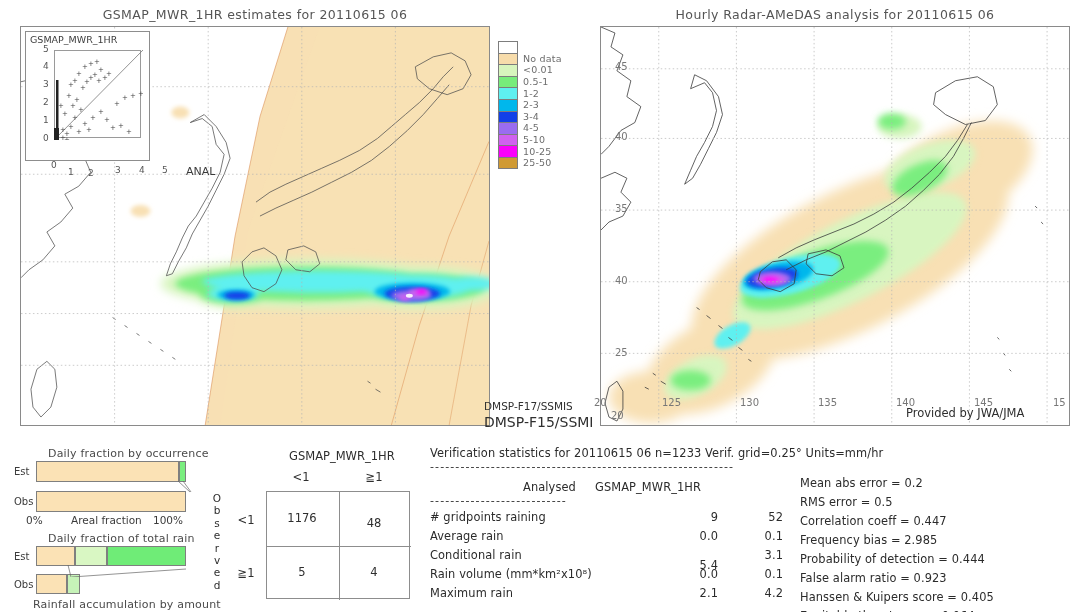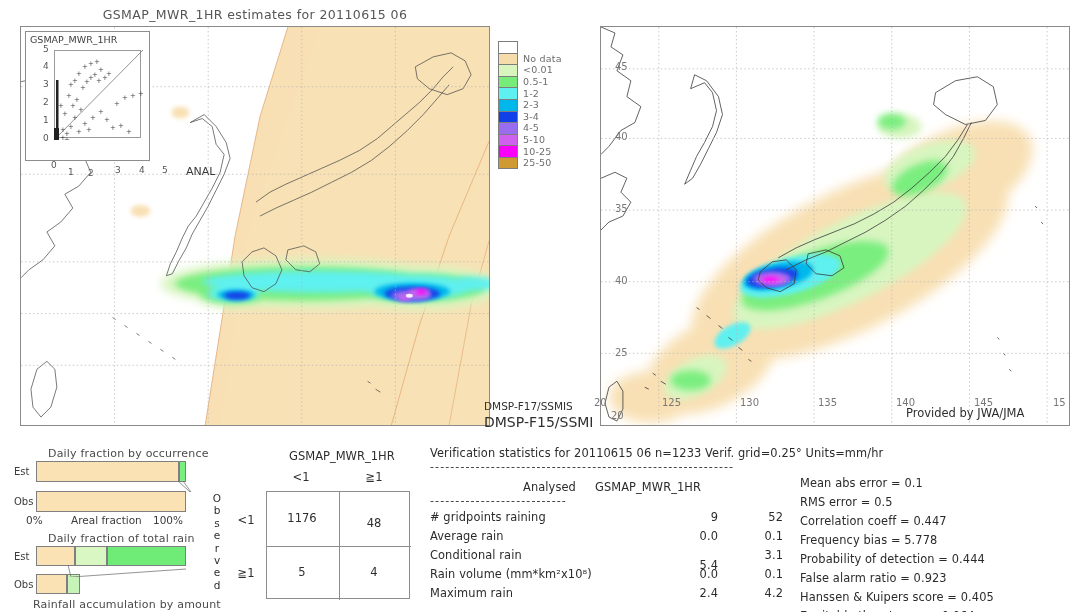--- a/index.html
+++ b/index.html
@@ -58,20 +58,21 @@
   #stats .dash { position: absolute; white-space: nowrap; color:#2b2b2b; letter-spacing: 1.1px; font-size: 11px;}
   .sv { position: absolute; text-align: right; font-size: 11.4px; color:#2b2b2b;}
   .rs { position: absolute; white-space: nowrap; font-size: 11.4px; color:#2b2b2b;}
 </style>
 </head>
 <body>
 
 <div id="root">
 
   <div class="ttl" style="left:20px; top:7px; width:470px;">GSMAP_MWR_1HR estimates for 20110615 06</div>
+  <div class="ttl" style="left:600px; top:7px; width:470px;">Hourly Radar-AMeDAS analysis for 20110615 06</div>
 
   <div class="panel" style="left:20px; top:26px; width:470px; height:400px;">
 
     <svg class="coast" viewBox="0 0 470 400" preserveAspectRatio="none">
       <defs>
         <filter id="bl1" x="-30%" y="-30%" width="160%" height="160%">
           <feGaussianBlur stdDeviation="5"></feGaussianBlur>
         </filter>
         <filter id="bl2" x="-30%" y="-30%" width="160%" height="160%">
           <feGaussianBlur stdDeviation="3.4"></feGaussianBlur>
@@ -498,26 +499,26 @@
 
     <div class="line" style="left:0; top:104px;">Conditional rain</div>
     <div class="sv" style="left:240px; top:114px; width:48px;">5.4</div>
     <div class="sv" style="left:305px; top:104px; width:48px;">3.1</div>
 
     <div class="line" style="left:0; top:123px;">Rain volume (mm*km²x10⁸)</div>
     <div class="sv" style="left:240px; top:123px; width:48px;">0.0</div>
     <div class="sv" style="left:305px; top:123px; width:48px;">0.1</div>
 
     <div class="line" style="left:0; top:142px;">Maximum rain</div>
-    <div class="sv" style="left:240px; top:142px; width:48px;">2.4</div>
+    <div class="sv" style="left:240px; top:142px; width:48px;">2.1</div>
     <div class="sv" style="left:305px; top:142px; width:48px;">4.2</div>
 
-    <div class="rs" style="left:370px; top:32px;">Mean abs error = 0.1</div>
+    <div class="rs" style="left:370px; top:32px;">Mean abs error = 0.2</div>
     <div class="rs" style="left:370px; top:51px;">RMS error = 0.5</div>
     <div class="rs" style="left:370px; top:70px;">Correlation coeff = 0.447</div>
-    <div class="rs" style="left:370px; top:89px;">Frequency bias = 5.778</div>
+    <div class="rs" style="left:370px; top:89px;">Frequency bias = 2.985</div>
     <div class="rs" style="left:370px; top:108px;">Probability of detection = 0.444</div>
     <div class="rs" style="left:370px; top:127px;">False alarm ratio = 0.923</div>
     <div class="rs" style="left:370px; top:146px;">Hanssen &amp; Kuipers score = 0.405</div>
     <div class="rs" style="left:370px; top:165px;">Equitable threat score= 0.064</div>
   </div>
 
 </div>
 
 </body></html>

